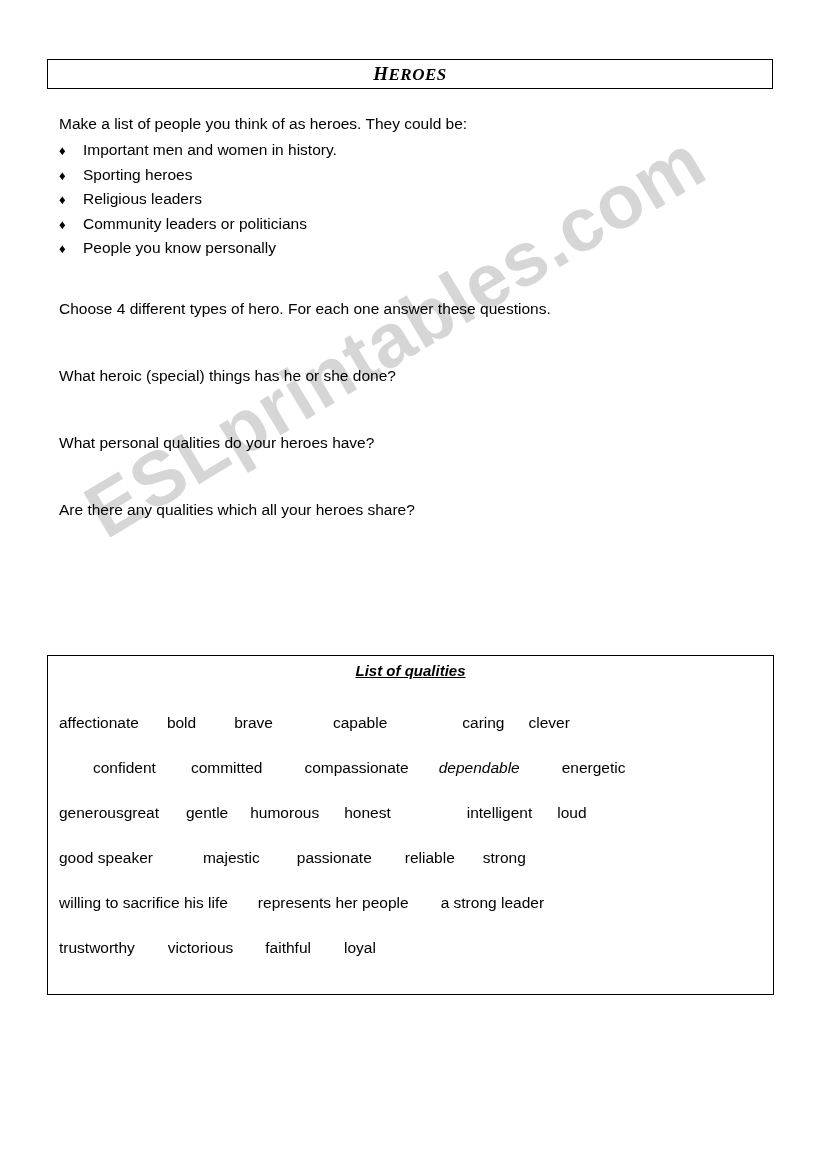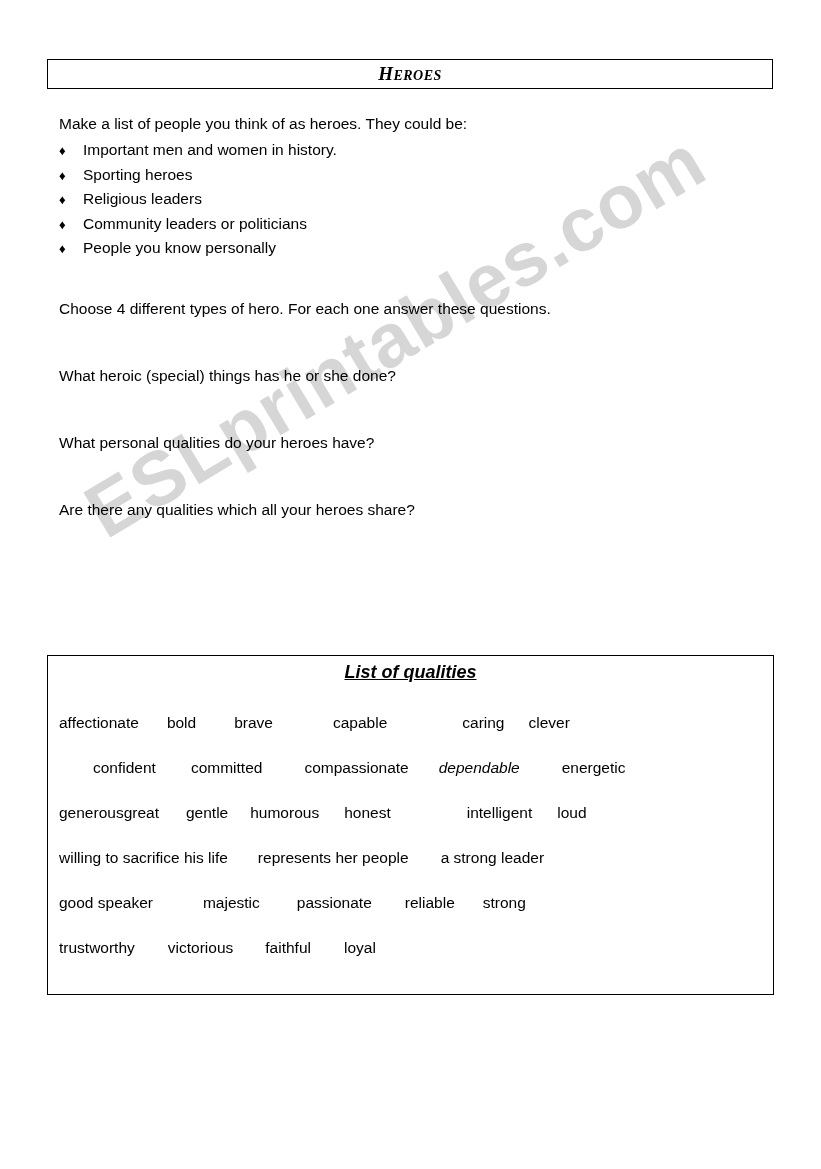--- a/index.html
+++ b/index.html
@@ -58,21 +58,21 @@
     justify-content: center;
   }
   .title-text {
     font-family: "Liberation Serif", serif;
     font-weight: bold;
     font-style: italic;
     font-size: 19px;
     letter-spacing: 0.5px;
   }
   .title-text .small-caps {
-    font-size: 14px;
+    font-size: 17px;
   }
 
   
   .intro {
     position: absolute;
     left: 59px;
     top: 113px;
     font-size: 15.5px;
     line-height: 21px;
   }
@@ -117,21 +117,21 @@
     height: 340px;
     border: 1px solid #000000;
     box-sizing: border-box;
   }
   .qual-title {
     position: absolute;
     left: 0;
     top: 6px;
     width: 100%;
     text-align: center;
-    font-size: 18px;
+    font-size: 15px;
     font-weight: bold;
     font-style: italic;
     text-decoration: underline;
   }
   .qual-rows {
     position: absolute;
     left: 0;
     top: 44px;
     width: 100%;
   }
@@ -248,34 +248,34 @@
       <div class="qual-row row2">
         <span>generous</span>
         <span>great</span>
         <span>gentle</span>
         <span>humorous</span>
         <span>honest</span>
         <span>intelligent</span>
         <span>loud</span>
       </div>
 
-      <div class="qual-row row4">
-        <span>willing to sacrifice his life</span>
-        <span>represents her people</span>
-        <span>a strong leader</span>
-      </div>
-
       <div class="qual-row row3">
         <span>good speaker</span>
         <span>majestic</span>
         <span>passionate</span>
         <span>reliable</span>
         <span>strong</span>
       </div>
 
+      <div class="qual-row row4">
+        <span>willing to sacrifice his life</span>
+        <span>represents her people</span>
+        <span>a strong leader</span>
+      </div>
+
       <div class="qual-row row5">
         <span>trustworthy</span>
         <span>victorious</span>
         <span>faithful</span>
         <span>loyal</span>
       </div>
 
     </div>
   </div>
 

